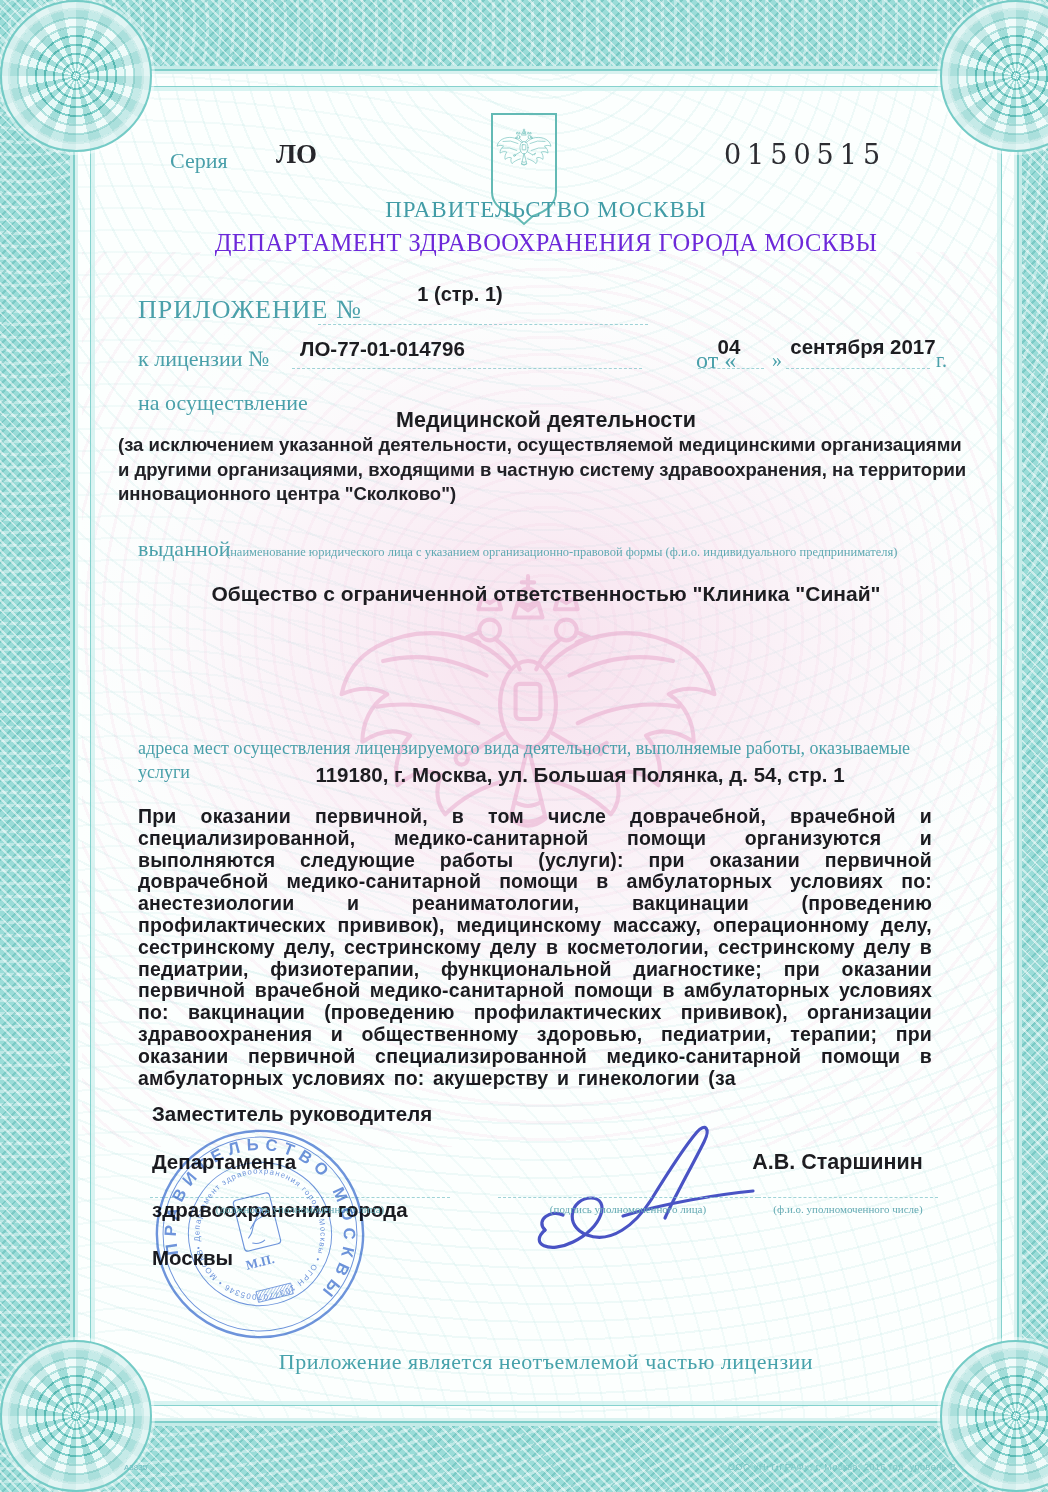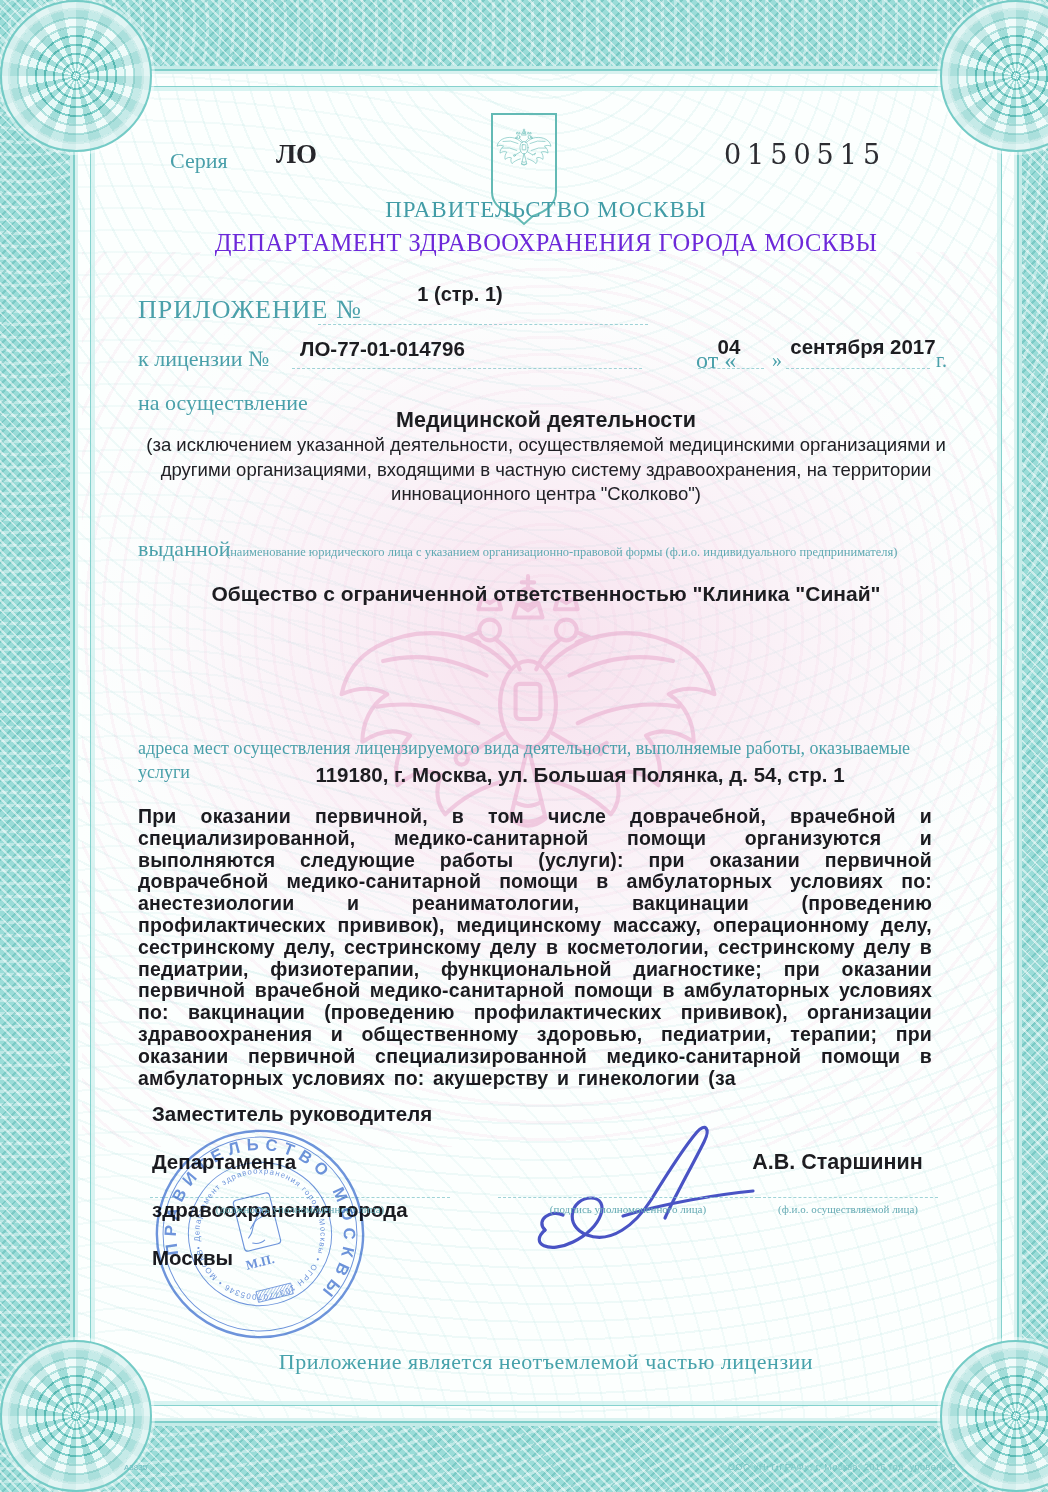--- a/index.html
+++ b/index.html
@@ -73,21 +73,21 @@
   .license-line{left:292px;top:368px;width:350px;}
   .from-label{left:650px;top:347px;font-size:24px;margin-left:46px;}
   .day-value{left:700px;top:335px;width:58px;text-align:center;font-size:20.5px;}
   .day-line{left:698px;top:368px;width:66px;}
   .quote-close{left:772px;top:349px;font-size:20px;}
   .date-value{left:788px;top:335px;width:150px;text-align:center;font-size:20.5px;}
   .date-line{left:786px;top:368px;width:144px;}
   .year-label{left:936px;top:349px;font-size:20px;}
   .activity-label{left:138px;top:390px;font-size:22px;}
   .activity-title{top:408px;font-size:21.5px;}
-  .activity-note{left:118px;right:118px;top:433px;text-align:center;font-family:"Liberation Sans",sans-serif;font-weight:400;font-size:18.5px;line-height:1.33;color:#212126;}
+  .activity-note{left:118px;right:118px;top:433px;font-family:"Liberation Sans",sans-serif;font-weight:700;font-size:18.5px;line-height:1.33;color:#212126;}
   .issued-label{left:138px;top:536px;font-size:22px;}
   .issued-note{left:226px;top:545px;width:712px;font-size:12.5px;color:#5fa9b2;}
   .org{top:582px;font-size:21px;}
   .address-label{left:138px;top:736px;width:802px;font-size:18px;line-height:1.35;}
   .address-value{left:310px;top:763px;width:540px;text-align:center;font-size:20.5px;}
   .works{left:138px;top:806px;width:794px;font-family:"Liberation Sans",sans-serif;font-weight:700;font-size:19.5px;line-height:21.8px;text-align:justify;color:#1b1b20;letter-spacing:.2px;word-spacing:3px;}
   .signer-title{left:152px;top:1090px;width:345px;font-size:20.5px;line-height:48px;white-space:pre-line;font-family:"Liberation Sans",sans-serif;font-weight:700;color:#1b1b20;}
   .signer-name{left:735px;top:1150px;width:205px;text-align:center;font-size:21.5px;}
   .sig{left:505px;top:1104px;}
   .rule-left{left:150px;top:1197px;width:300px;}
@@ -201,21 +201,21 @@
     </g>
   </svg>
 
   <div class="abs centered fill signer-name" style="left:735px;right:auto;">А.В. Старшинин</div>
 
   <div class="abs rule rule-left"></div>
   <div class="abs rule rule-mid"></div>
   <div class="abs rule rule-right"></div>
   <div class="abs cap cap-left">(должность уполномоченного лица)</div>
   <div class="abs cap cap-mid">(подпись уполномоченного лица)</div>
-  <div class="abs cap cap-right">(ф.и.о. осуществляемой лица)</div>
+  <div class="abs cap cap-right">(ф.и.о. уполномоченного числе)</div>
 
   <svg class="abs stamp" width="220" height="220" viewBox="0 0 320 320" style="color:#5581d6;opacity:.85">
     <defs>
       <pattern id="st-hatch" width="5" height="5" patternUnits="userSpaceOnUse">
         <path d="M0 5 L5 0" stroke="#5581d6" stroke-width="1"></path>
       </pattern>
       <path id="ring-outer" d="M160,160 m-122,0 a122,122 0 1,1 244,0 a122,122 0 1,1 -244,0"></path>
       <path id="ring-inner" d="M160,160 m-88,0 a88,88 0 1,1 176,0 a88,88 0 1,1 -176,0"></path>
     </defs>
     <g transform="rotate(-14 160 160)" fill="none" stroke="currentColor">

